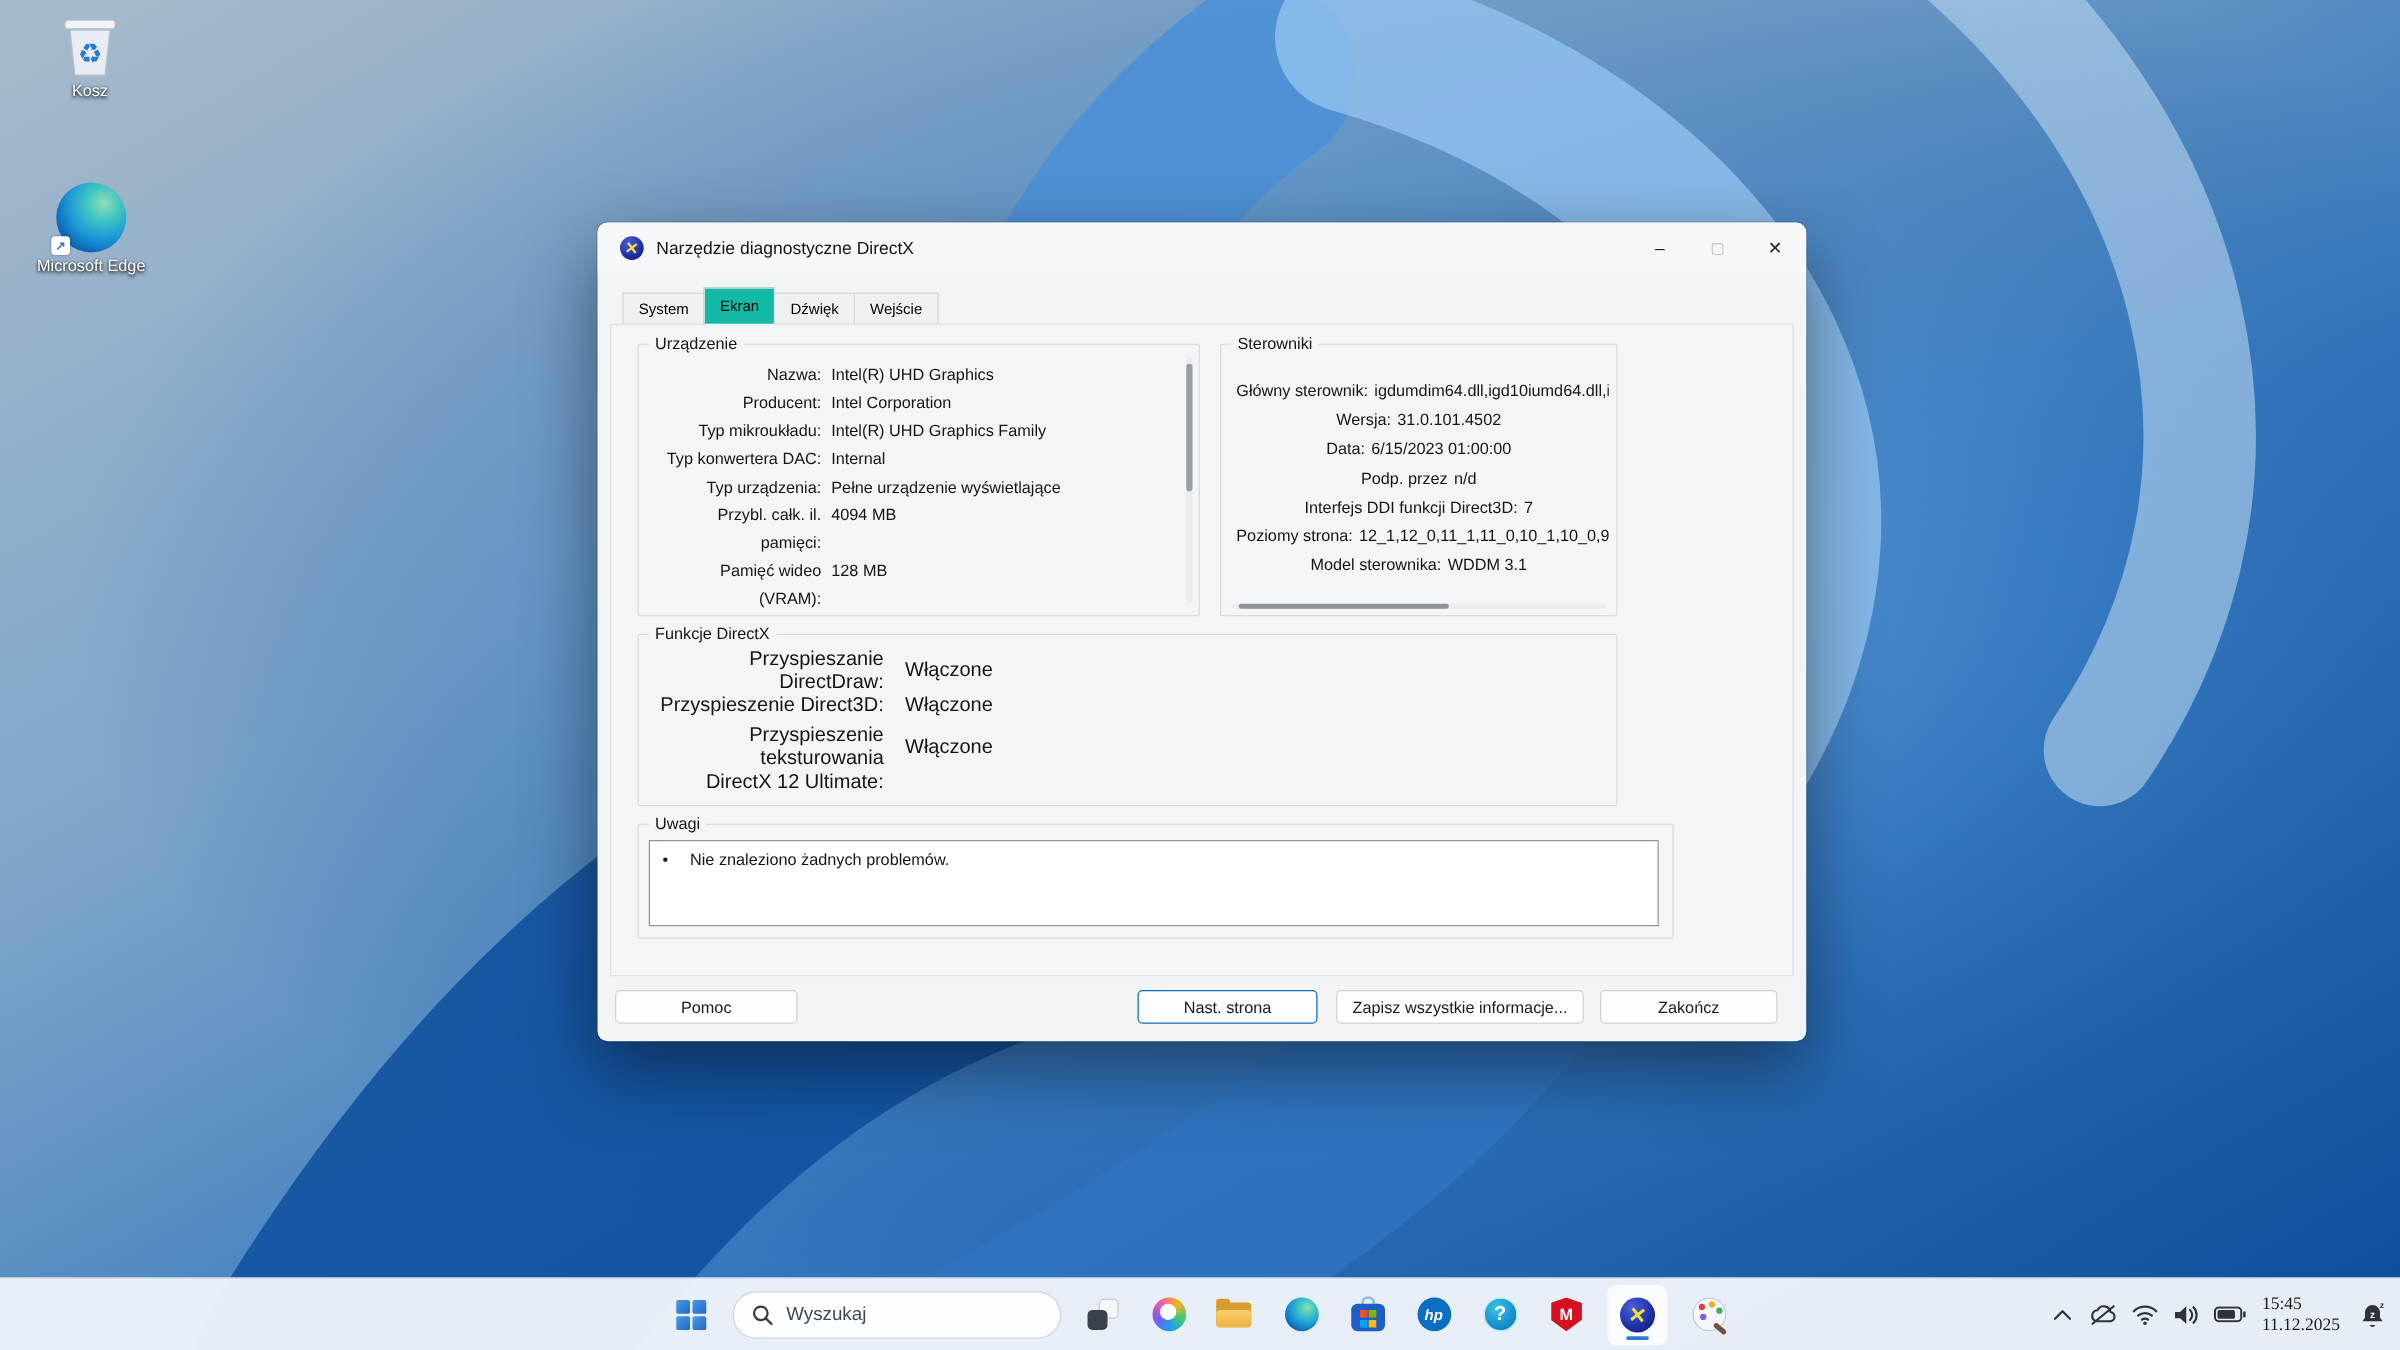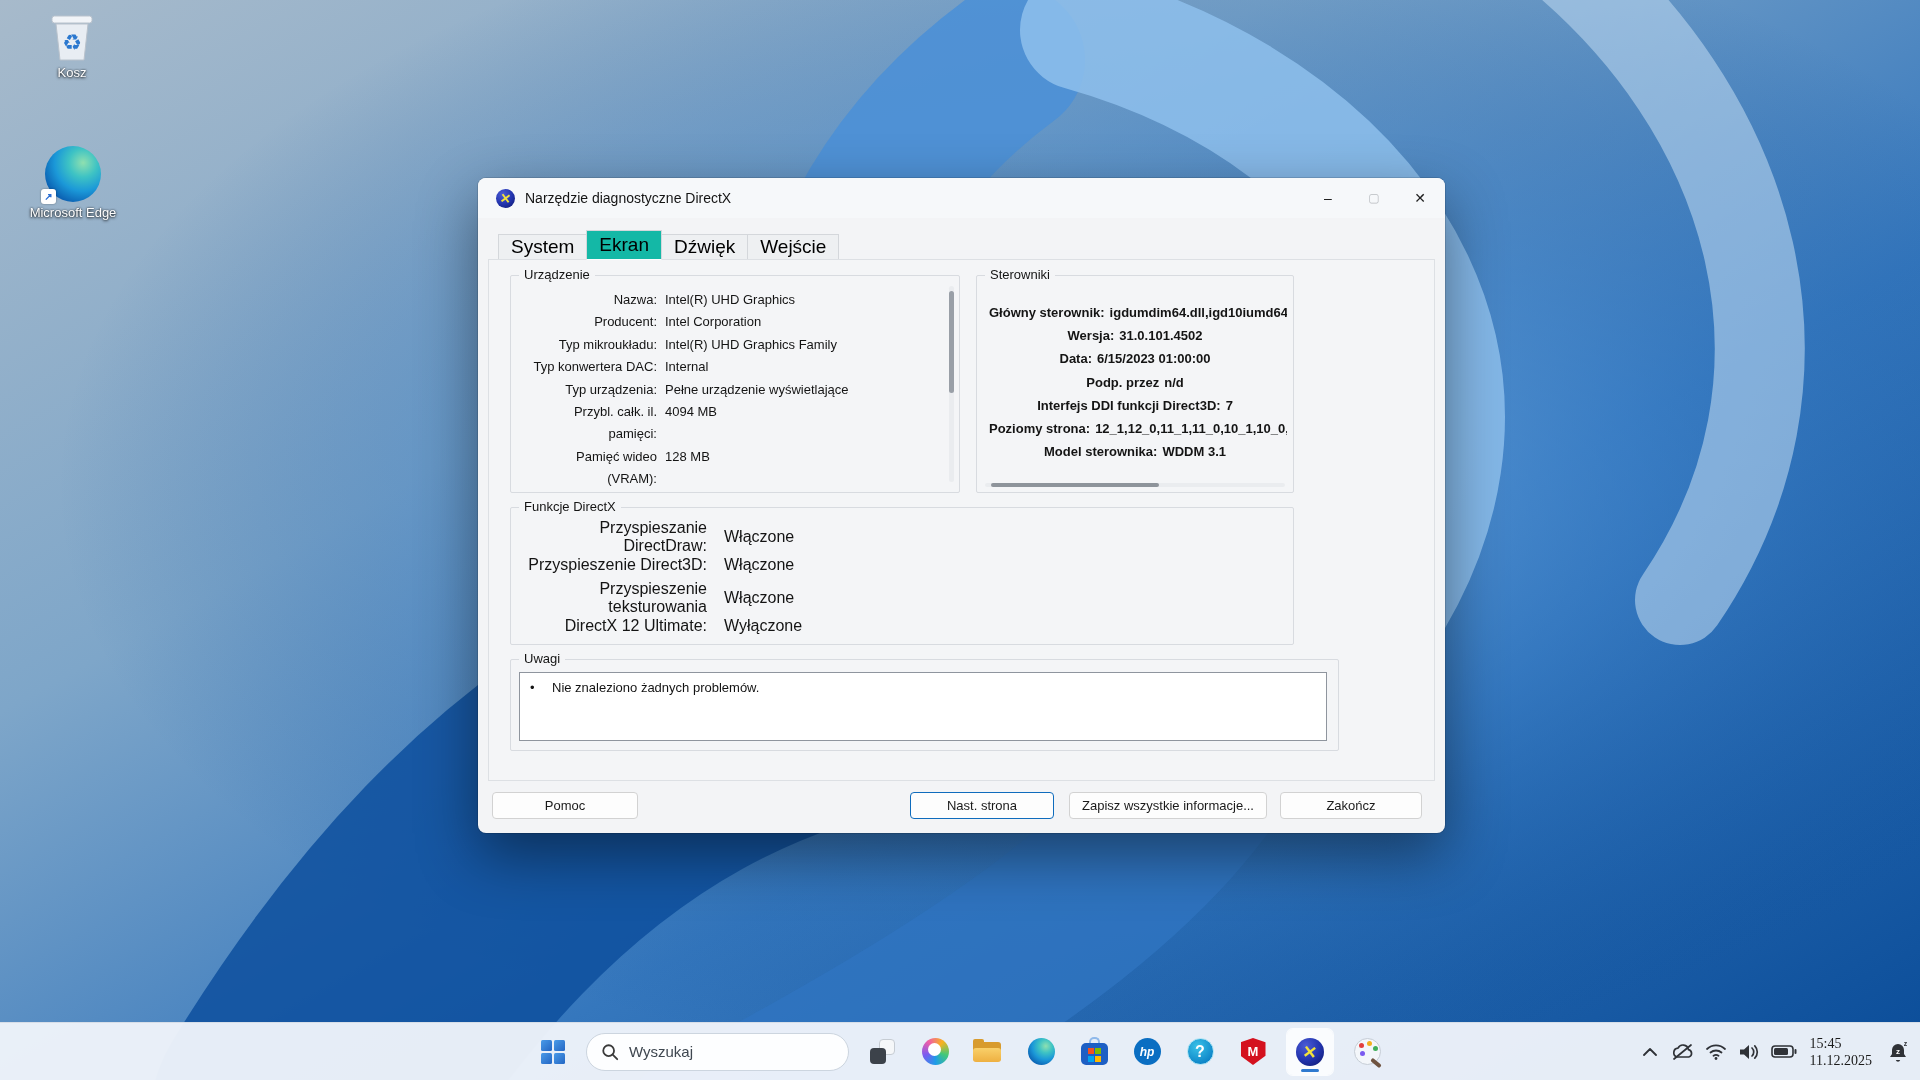--- a/index.html
+++ b/index.html
@@ -35,21 +35,21 @@
   .dx-ico .x{position:absolute;inset:0;display:flex;align-items:center;justify-content:center;
     color:#f2e23c;font-weight:bold;font-size:13px;transform:rotate(8deg);}
   .title-text{margin-left:10px;font-size:14px;}
   .win-controls{margin-left:auto;display:flex;height:100%;}
   .wc-btn{width:46px;height:100%;display:flex;align-items:center;justify-content:center;font-size:14px;color:#202020;}
   .wc-btn.max{color:#b9bcc0;font-size:12px;}
   .wc-btn.close{margin-right:2px;}
 
   
   .tabstrip{position:absolute;left:20px;top:54px;display:flex;align-items:flex-end;height:28px;}
-  .tab{border:1px solid #d4d7db;background:#eef0f2;height:26px;padding:0 12px;font-size:19px;display:flex;align-items:center;
+  .tab{border:1px solid #d4d7db;background:#eef0f2;height:26px;padding:0 12px;font-size:12px;display:flex;align-items:center;
     border-right-width:0;text-align:right;}
   .tab:last-child{border-right-width:1px;}
   .tab.active{background:#14b8a6;height:30px;border-right-width:1px;border-bottom:1px solid #fcfdfe;z-index:2;position:relative;}
   .tab.active + .tab{border-left-width:0;}
 
   .tabpage{position:absolute;left:10px;top:81px;width:947px;height:522px;background:#f4f5f7;border:1px solid #dde0e4;}
 
   
   .groupbox{position:absolute;border:1px solid var(--gbborder);border-radius:2px;}
   .gb-title{position:absolute;top:-9px;left:8px;background:#f4f5f7;padding:0 5px;font-size:13px;white-space:nowrap;}
@@ -61,21 +61,21 @@
   
   .dev-rows{position:absolute;inset:0;padding:13px 22px 4px 12px;overflow:hidden;}
   .dev-row{display:grid;grid-template-columns:134px 1fr;column-gap:8px;font-size:13px;line-height:22.4px;}
   .dev-row .lab{text-align:right;}
   .dev-row .val{white-space:nowrap;overflow:hidden;}
 
   .vscroll{position:absolute;right:5px;top:10px;bottom:10px;width:5px;background:#eaecef;border-radius:3px;}
   .vthumb{position:absolute;left:0;top:5px;width:5px;height:102px;background:#999fa7;border-radius:3px;}
 
   
-  .drv-rows{position:absolute;inset:0;padding:25px 6px 10px 6px;overflow:hidden;font-weight:bold;}
+  .drv-rows{position:absolute;inset:0;padding:25px 6px 10px 6px;overflow:hidden;}
   .drv-row{display:flex;justify-content:center;gap:5px;font-size:13px;line-height:23.2px;white-space:nowrap;overflow:hidden;}
   .drv-row:nth-of-type(1),.drv-row:nth-of-type(6){justify-content:flex-start;padding-left:6px;}
   .hscroll{position:absolute;left:8px;right:8px;bottom:5px;height:4px;background:#eaecef;border-radius:2px;}
   .hthumb{position:absolute;left:6px;top:0;width:168px;height:4px;background:#8e949b;border-radius:2px;}
 
   
   .fx-rows{position:absolute;inset:0;padding-top:11px;}
   .fx-row{display:grid;grid-template-columns:184px 1fr;column-gap:17px;height:30.6px;align-items:center;font-size:16px;padding-left:12px;}
   .fx-row .lab{text-align:right;}
 
@@ -333,21 +333,20 @@
             <span class="val">Włączone</span>
           </div>
 
           <div class="fx-row">
             <span class="lab">Przyspieszenie teksturowania</span>
             <span class="val">Włączone</span>
           </div>
 
           <div class="fx-row">
             <span class="lab">DirectX 12 Ultimate:</span>
-            <span class="val">Wyłączone</span>
           </div>
         </div>
     </div>
 
     <div class="groupbox gb-notes">
       <span class="gb-title">Uwagi</span>
       <div class="notes-box">
         <div>
 
             <div class="note-row">

